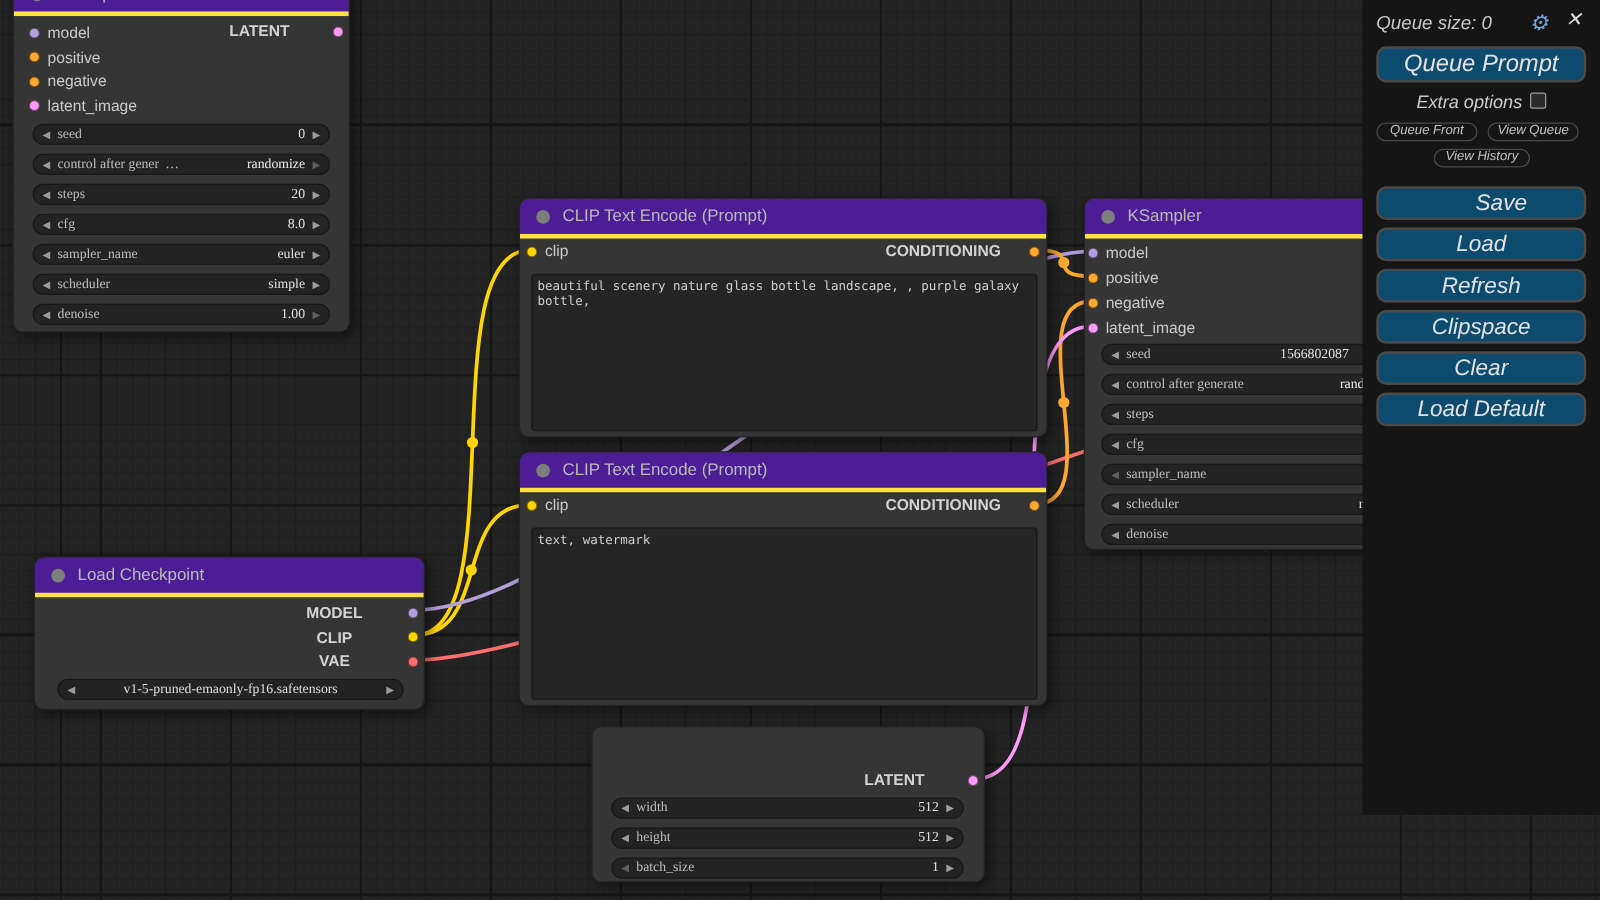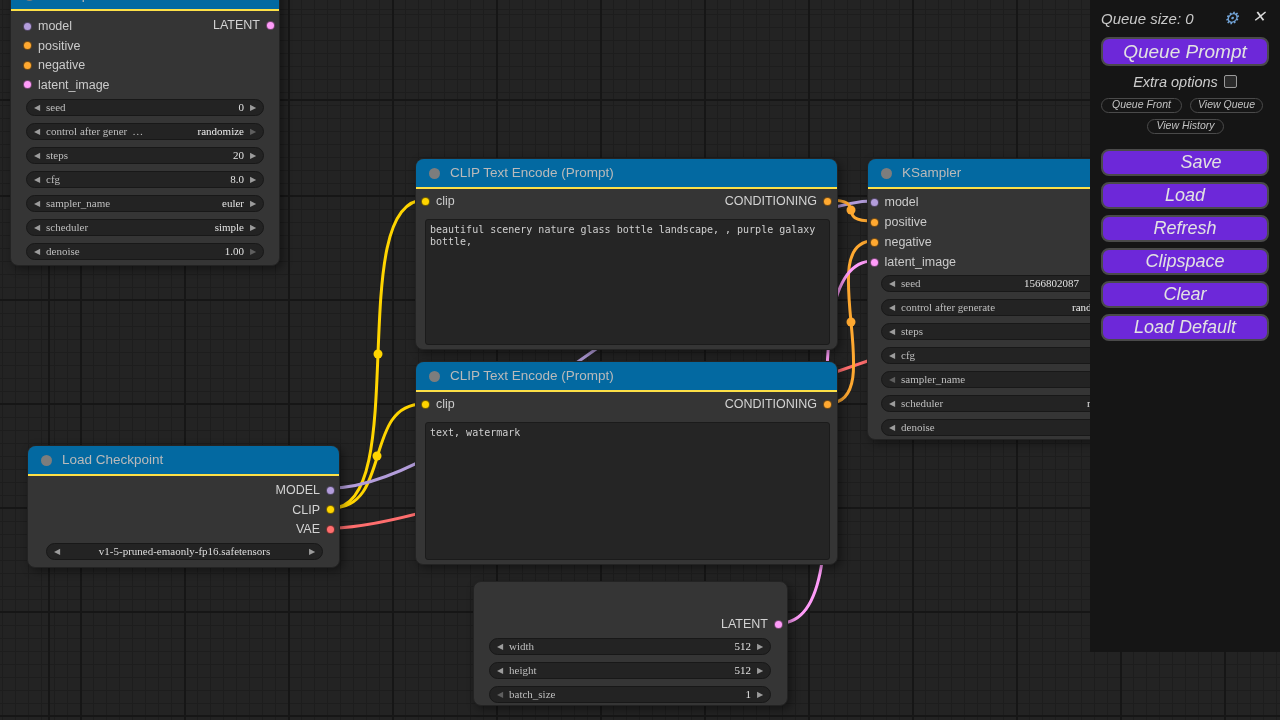--- a/index.html
+++ b/index.html
@@ -9,29 +9,29 @@
     background-image:
       repeating-linear-gradient(90deg,#161616 0,#161616 2px,transparent 2px,transparent 104px),
       repeating-linear-gradient(0deg,#161616 0,#161616 2px,transparent 2px,transparent 104px),
       repeating-linear-gradient(90deg,#1d1d1d 0,#1d1d1d 1px,transparent 1px,transparent 13px),
       repeating-linear-gradient(0deg,#1d1d1d 0,#1d1d1d 1px,transparent 1px,transparent 13px);
     background-position:80px 0,0 101px,2px 0,0 10px;}
   svg.wires{position:absolute;left:0;top:0;z-index:1;}
   
   .node{position:absolute;z-index:2;background:#353535;border:1px solid #232323;
     border-radius:8px;box-shadow:3px 3px 10px rgba(0,0,0,.45);box-sizing:border-box;}
-  .ntitle{position:absolute;left:0;top:0;right:0;height:28px;background:#0369a1;
-    border-radius:8px 8px 0 0;border-bottom:2px solid #fde047;}
+  .ntitle{position:absolute;left:0;top:0;right:0;height:28px;background:#4c1d95;
+    border-radius:8px 8px 0 0;border-bottom:4px solid #fde047;}
   .ndot{position:absolute;left:13px;top:9px;width:11px;height:11px;border-radius:50%;background:#7d7d7d;}
   .ntext{position:absolute;left:34px;top:6px;font-size:13.5px;color:#bababa;white-space:nowrap;}
   .slot{position:absolute;height:14px;line-height:14px;font-size:12.5px;color:#cbcbcb;white-space:nowrap;}
   .slot .pdot{position:absolute;top:2.5px;width:9px;height:9px;border-radius:50%;border:1px solid rgba(0,0,0,.55);box-sizing:border-box;}
   .slot.in .pdot{left:0;}
   .slot.in .plabel{margin-left:15px;}
-  .slot.out{text-align:right;color:#d3d3d3;}
+  .slot.out{text-align:center;color:#d3d3d3;font-weight:bold;}
   .slot.out .pdot{right:0;}
   .slot.out .plabel{margin-right:15px;display:inline-block;}
   .c-model{background:#B39DDB;}.c-clip{background:#FFD500;}.c-cond{background:#FFA931;}
   .c-latent{background:#FF9CF9;}.c-vae{background:#FF6E6E;}
   .widget{position:absolute;height:17px;background:#232323;border:1px solid #181818;
     border-radius:9px;box-sizing:border-box;font-size:11px;line-height:15px;color:#bfbfbf;overflow:hidden;font-family:Liberation Serif, serif;}
   .arr{position:absolute;top:0;width:14px;text-align:center;color:#9c9c9c;font-size:8px;line-height:15px;}
   .arr.l{left:3px;}.arr.r{right:3px;}
   .arr.l::before{content:"\25C0";}
   .arr.r::before{content:"\25B6";}
@@ -50,21 +50,21 @@
   
   .panel{position:absolute;right:0;top:0;width:190px;height:652px;background:#151515;z-index:10;
     color:#c8c8c8;font-style:italic;}
   .qsize{position:absolute;left:11px;top:10px;font-size:15px;color:#c8c8c8;}
   .gear{position:absolute;left:131px;top:9px;width:20px;height:20px;font-size:17px;line-height:20px;
     color:#72a3d6;text-align:center;cursor:pointer;}
   .gear::before{content:"\2699";}
   .closex{position:absolute;left:160px;top:8px;width:18px;height:18px;font-size:16px;line-height:18px;
     color:#dcdcdc;text-align:center;cursor:pointer;}
   .closex::before{content:"\2715";}
-  .btn{position:absolute;left:11px;width:168px;height:27px;background:#6d28d9;border:2px solid #4a4a4a;
+  .btn{position:absolute;left:11px;width:168px;height:27px;background:#0c4a6e;border:2px solid #4a4a4a;
     border-radius:8px;box-sizing:border-box;color:#e2e2e2;font-size:18px;text-align:center;line-height:23px;cursor:pointer;}
   .btn.queueprompt{top:37px;height:29px;line-height:25px;font-size:19px;}
   .extra{position:absolute;left:0;top:74px;width:190px;text-align:center;font-size:14.5px;color:#cccccc;}
   .chk{display:inline-block;width:11px;height:11px;background:#2b2b2b;border:1px solid #9a9a9a;
     border-radius:2px;vertical-align:-1px;margin-left:6px;}
   .sbtn{position:absolute;height:15px;background:#161616;border:1.5px solid #4a4a4a;border-radius:9px;
     box-sizing:border-box;color:#c3c3c3;font-size:10.5px;line-height:11px;text-align:center;cursor:pointer;}
 </style>
 </head>
 <body>

